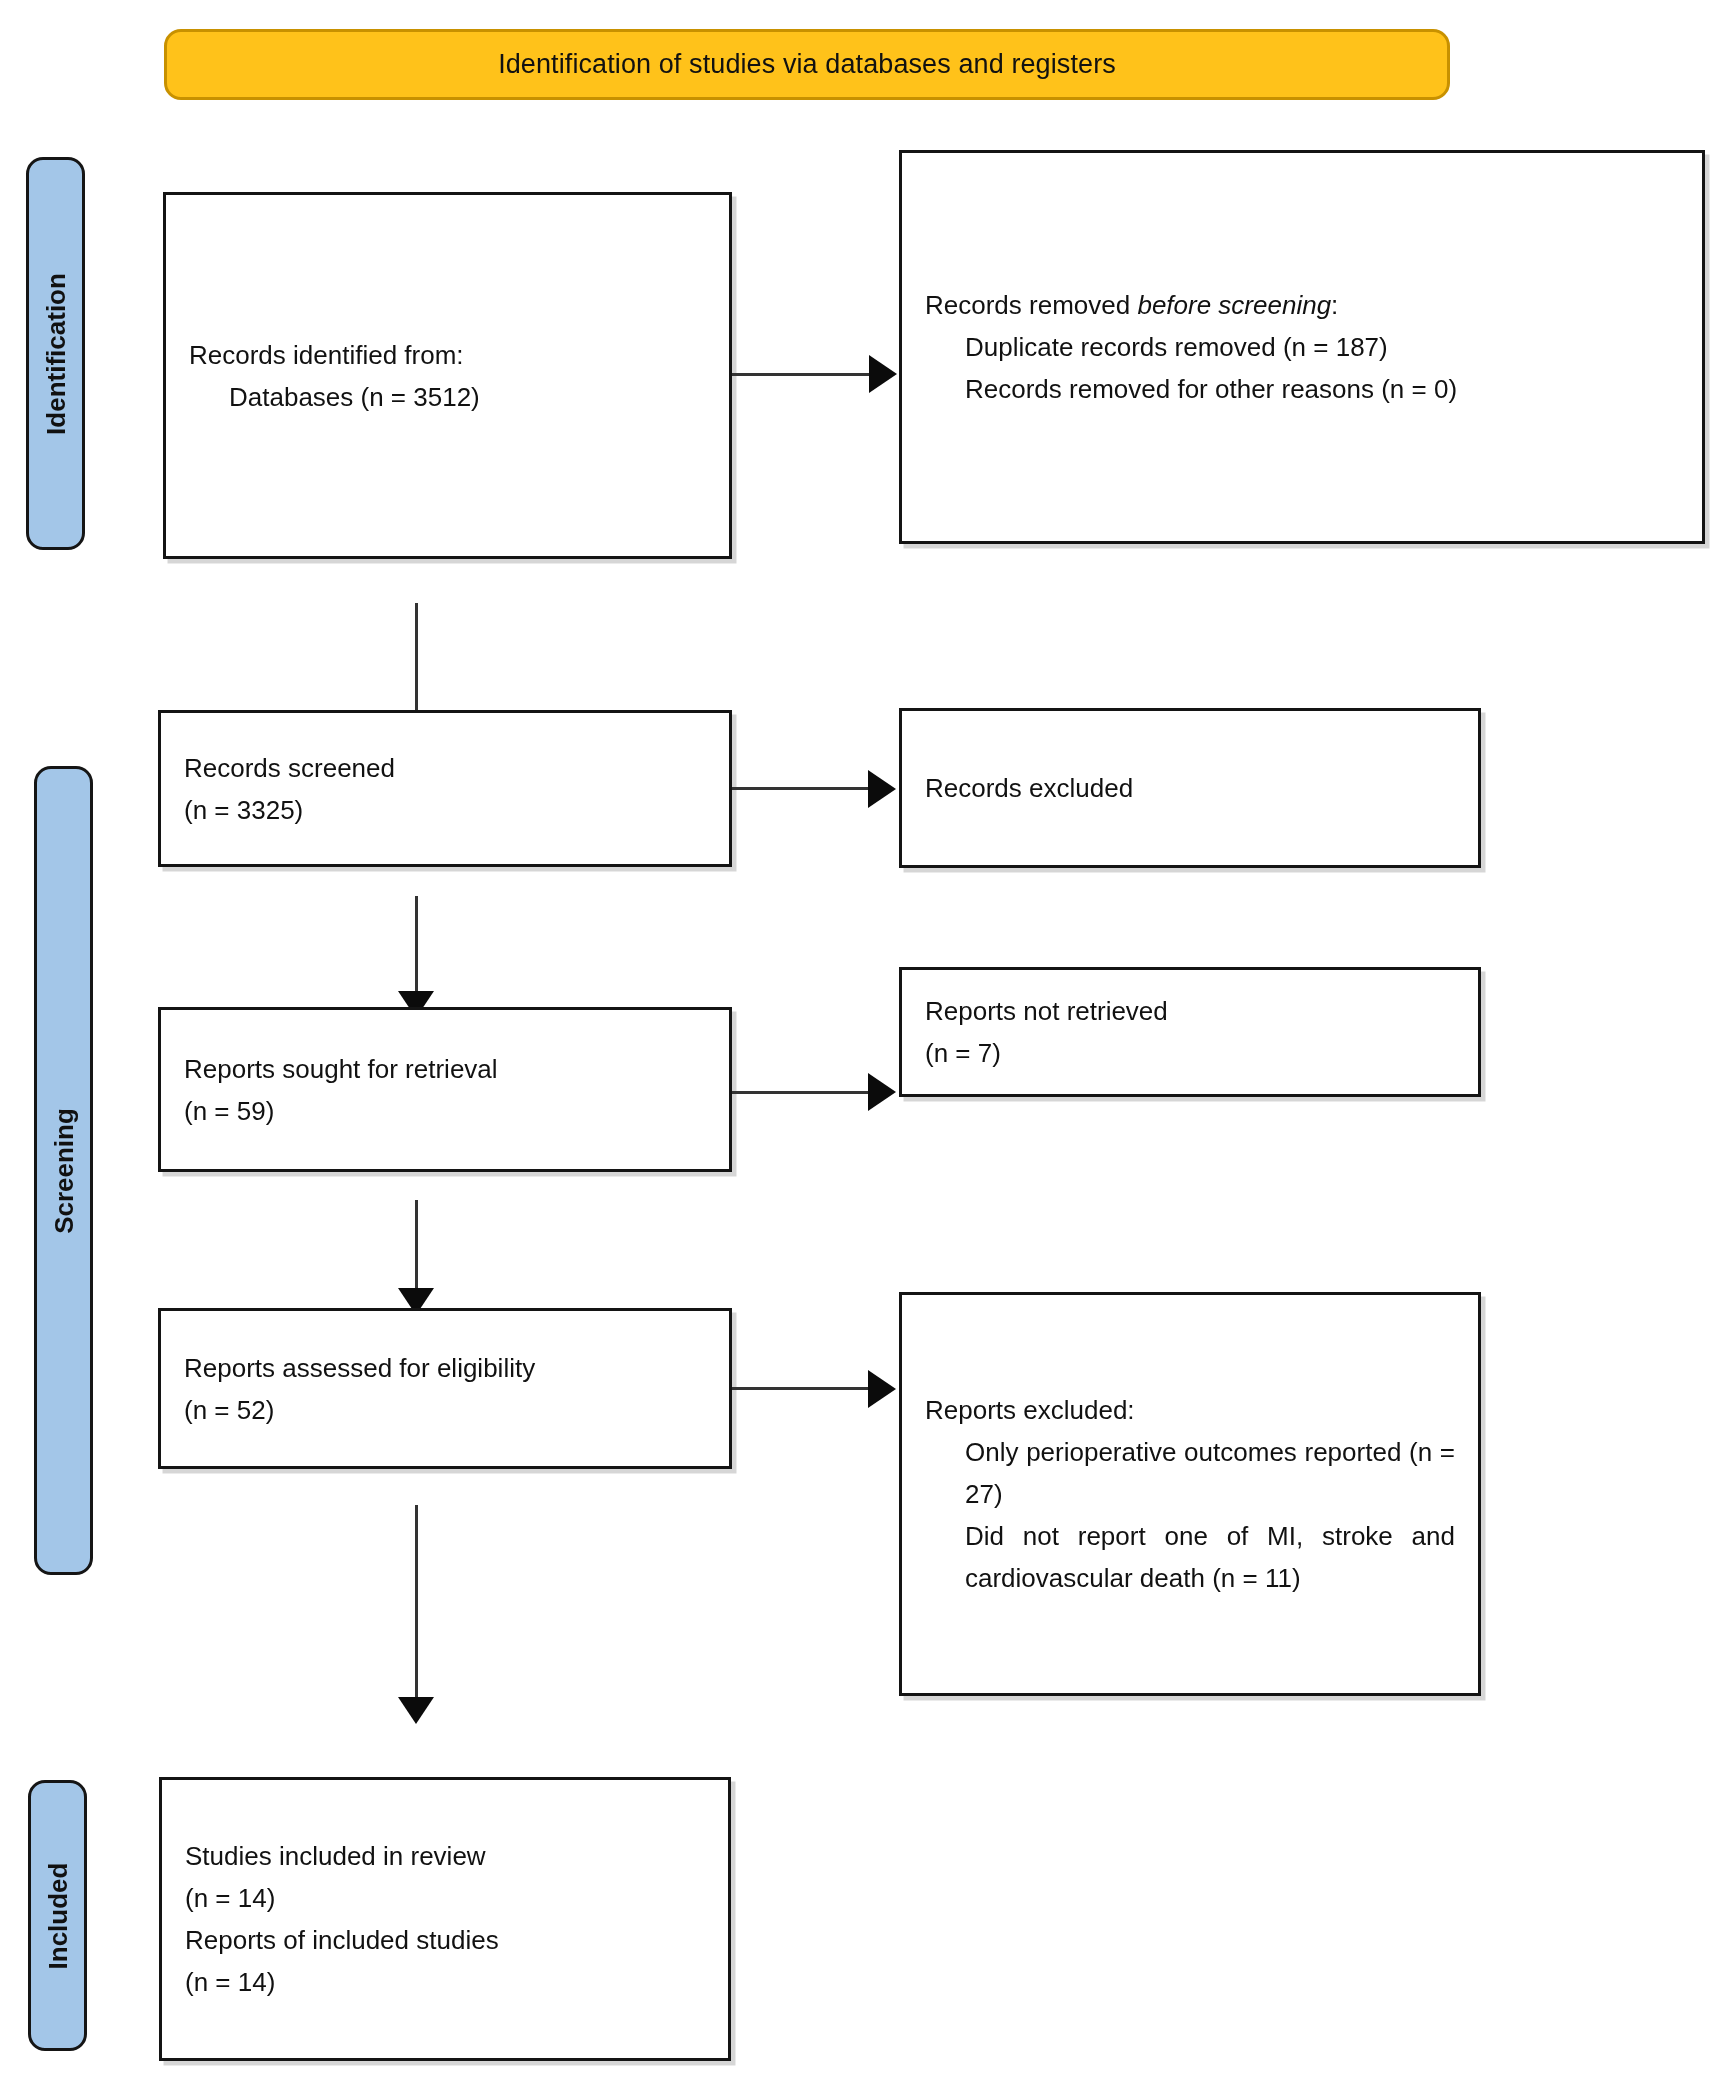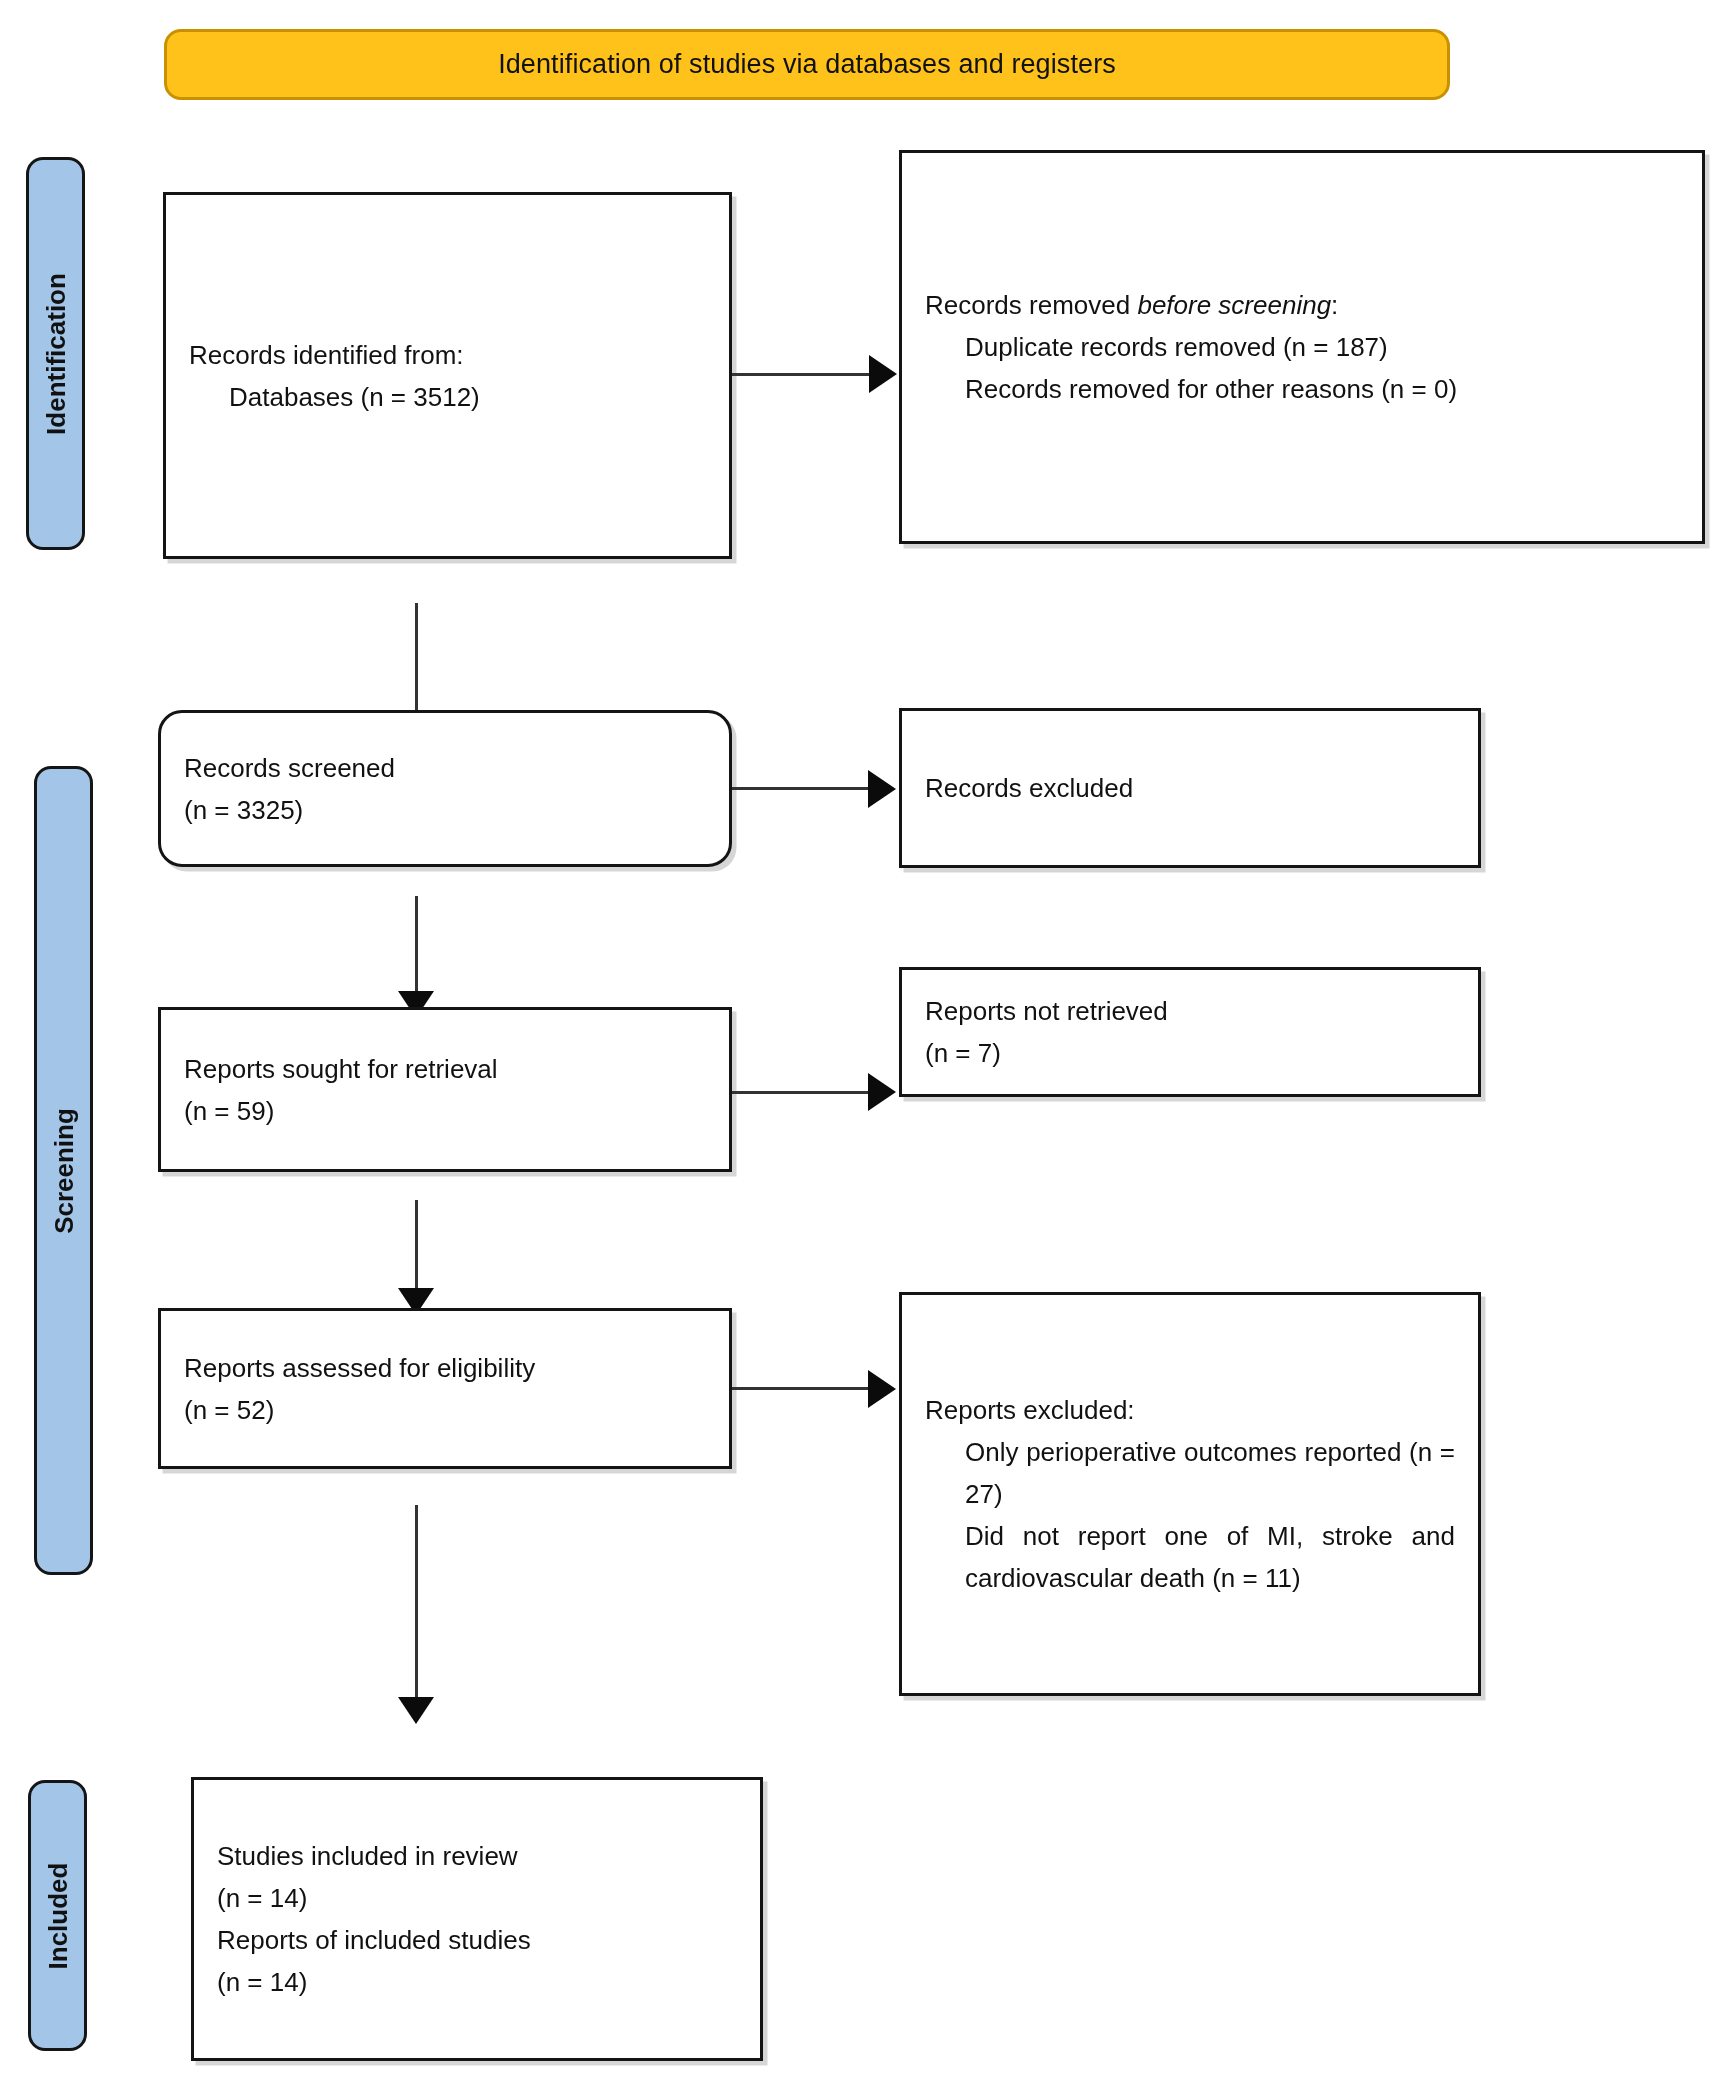--- a/index.html
+++ b/index.html
@@ -155,21 +155,21 @@
     <div class="box-inner">
       <div class="line"><span>Records removed </span><span class="ital">before screening</span><span>:</span></div>
       <div class="line indent">Duplicate records removed (n = 187)</div>
       <div class="line indent">Records removed for other reasons (n = 0)</div>
     </div>
   </div>
 
   <div class="varrow-stem" style="left:415px; top:603px; height:119px;"></div>
   <div class="varrow-head" style="left:398px; top:721px;"></div>
 
-  <div class="box" style="left:158px; top:710px; width:574px; height:157px;border-radius:24px;">
+  <div class="box" style="left:158px; top:710px; width:574px; height:157px;">
     <div class="box-inner">
       <div class="line">Records screened</div>
       <div class="line">(n = 3325)</div>
     </div>
   </div>
 
   <div class="harrow-stem" style="left:732px; top:787px; width:139px;"></div>
   <div class="harrow-head" style="left:868px; top:770px;"></div>
 
   <div class="box" style="left:899px; top:708px; width:582px; height:160px;">
@@ -215,21 +215,21 @@
     <div class="box-inner">
       <div class="line">Reports excluded:</div>
       <div class="line just">Only perioperative outcomes reported (n = 27)</div>
       <div class="line just">Did not report one of MI, stroke and cardiovascular death (n = 11)</div>
     </div>
   </div>
 
   <div class="varrow-stem" style="left:415px; top:1505px; height:193px;"></div>
   <div class="varrow-head" style="left:398px; top:1697px;"></div>
 
-  <div class="box" style="left:159px; top:1777px; width:572px; height:284px;margin-left:32px;">
+  <div class="box" style="left:159px; top:1777px; width:572px; height:284px;">
     <div class="box-inner">
       <div class="line">Studies included in review</div>
       <div class="line">(n = 14)</div>
       <div class="line">Reports of included studies</div>
       <div class="line">(n = 14)</div>
     </div>
   </div>
 
 </div>
 

